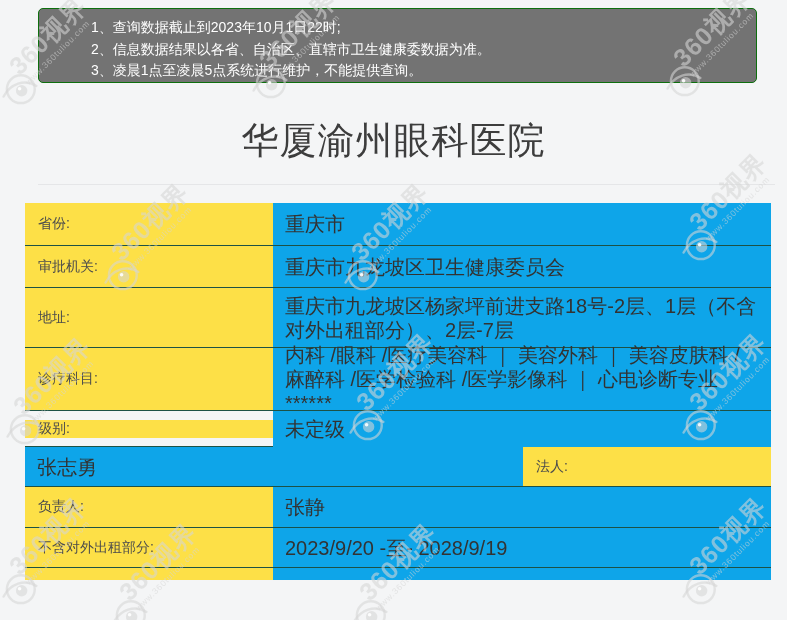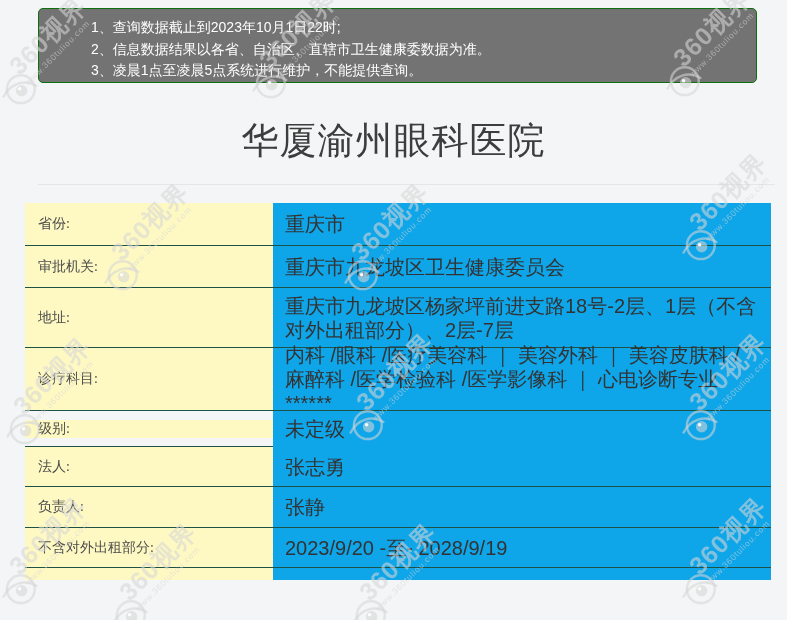--- a/index.html
+++ b/index.html
@@ -37,22 +37,22 @@
   
   .table { position:absolute; left:25px; top:203px; width:746px; }
   .row { display:flex; width:746px; border-bottom:1px solid #1d5246; }
   .row.h43 { height:43px; } .row.h42 { height:42px; }
   .row.h60 { height:60px; } .row.h63 { height:63px; }
   .row.h36 { height:36px;align-items:center; } .row.h40 { height:40px; }
   .row.h41 { height:41px; }
   .row.sliver { height:12px; border-bottom:none; }
   .cell { display:flex; align-items:center; }
   .cell.label {
-    width:248px; background:#fef9c3; padding-left:13px;
-    color:#4c4c4c; font-size:14px; flex:none;font-family:Liberation Serif, serif;
+    width:248px; background:#fde047; padding-left:13px;
+    color:#4c4c4c; font-size:14px; flex:none;
   }
   .cell.value {
     flex:1; background:#0ea5e9; padding:6px 14px 6px 12px;
     color:#333333; font-size:20px; line-height:24px;
   }
 
   
   .wm-layer { position:absolute; left:0; top:0; width:787px; height:620px; pointer-events:none; }
   .wm {
     position:absolute; width:120px; height:120px;
@@ -96,22 +96,22 @@
     </div>
     <div class="row h63">
       <div class="cell label">诊疗科目:</div>
       <div class="cell value">内科 /眼科 /医疗美容科 ｜ 美容外科 ｜ 美容皮肤科 /麻醉科 /医学检验科 /医学影像科 ｜ 心电诊断专业******</div>
     </div>
     <div class="row h36">
       <div class="cell label">级别:</div>
       <div class="cell value">未定级</div>
     </div>
     <div class="row h40">
+      <div class="cell value">张志勇</div>
       <div class="cell label">法人:</div>
-      <div class="cell value">张志勇</div>
     </div>
     <div class="row h41">
       <div class="cell label">负责人:</div>
       <div class="cell value">张静</div>
     </div>
     <div class="row h40">
       <div class="cell label">不含对外出租部分:</div>
       <div class="cell value">2023/9/20 -至- 2028/9/19</div>
     </div>
     <div class="row sliver">

